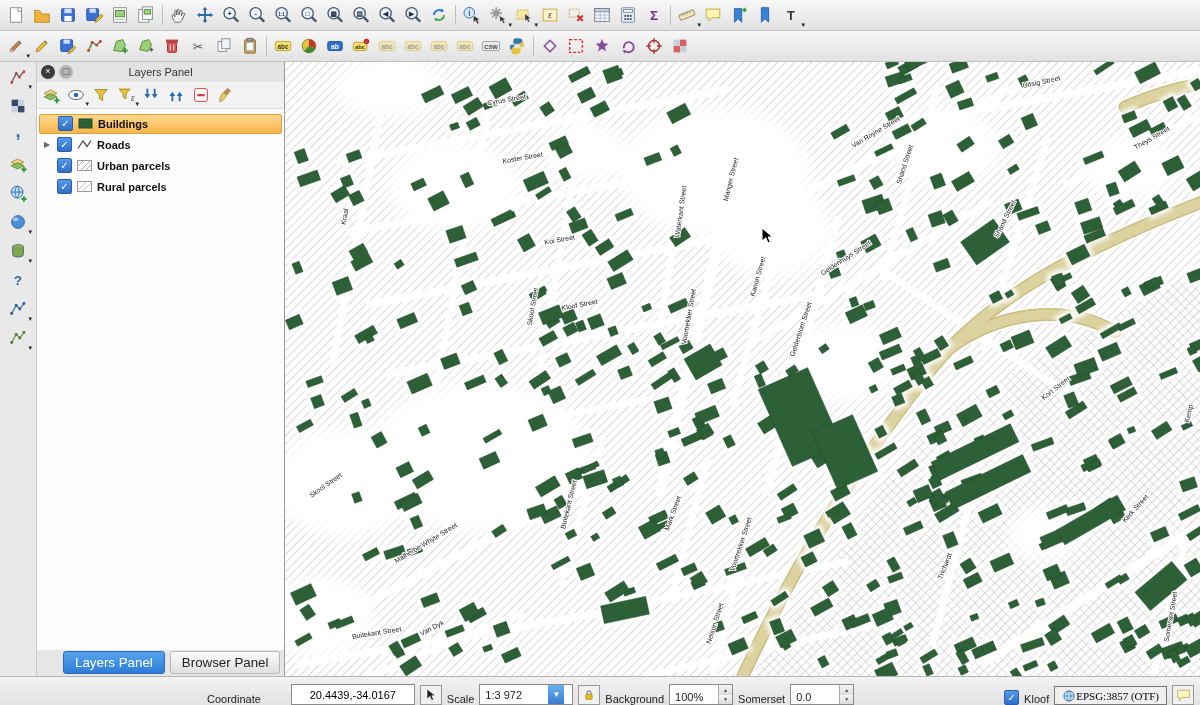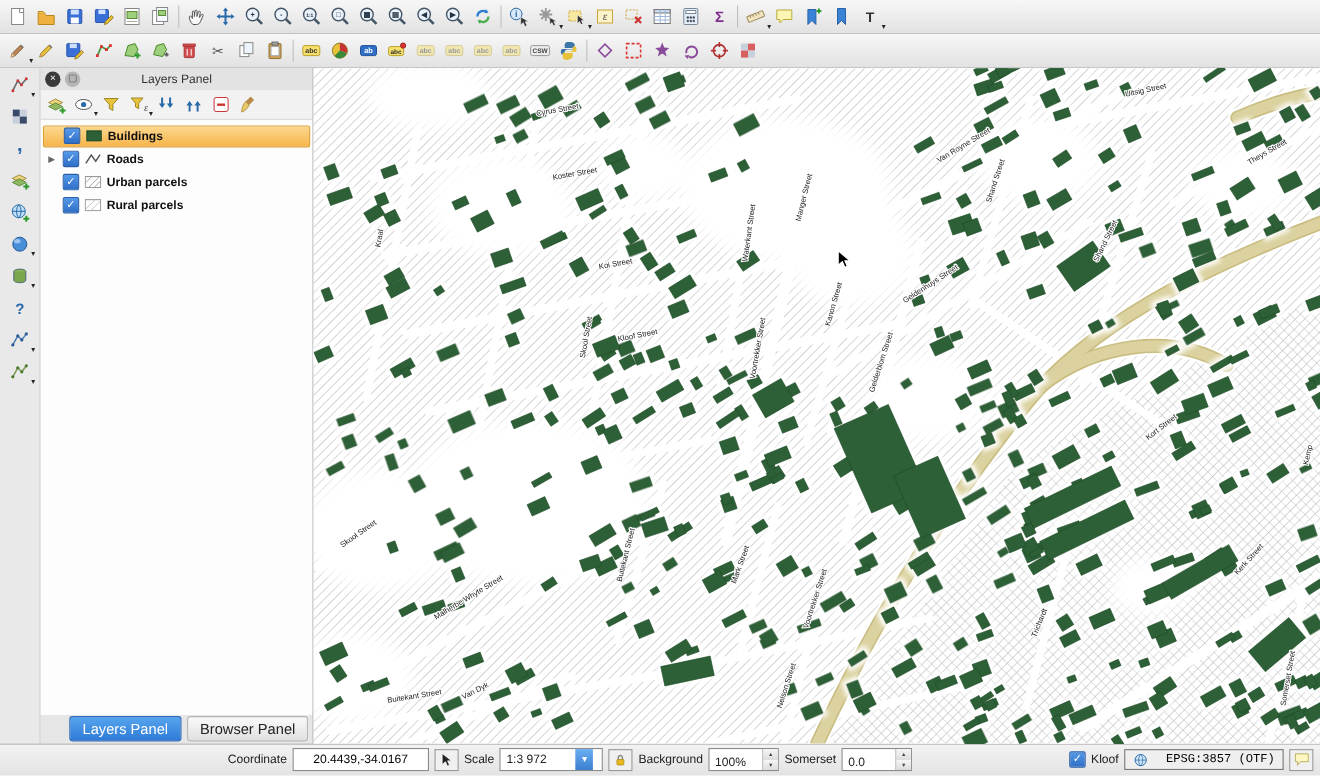--- a/index.html
+++ b/index.html
@@ -35,35 +35,35 @@
   .expander{width:10px;text-align:center;font-size:8px;color:#666}
   .cb{width:13px;height:13px;min-width:13px;border-radius:2px;border:1px solid #98a8b8;display:flex;
       align-items:center;justify-content:center;font-size:10px;line-height:1;color:#fff;background:#fff}
   .cb.checked{background:linear-gradient(#5599e8,#2f6fc8);border-color:#2a5fa8}
   .layer-symbol{width:15px;height:11px;display:inline-block}
   .panel-tabs{height:26px;display:flex;align-items:center;gap:5px;padding-left:26px;background:#e6e6e6}
   .tab{border:1px solid #b8b8b8;border-radius:3px;padding:3px 11px;background:linear-gradient(#fafafa,#e0e0e0);color:#222}
   .tab.active{background:linear-gradient(#56a4ee,#2e7cd8);border-color:#2a6ab8;color:#fff}
   #map-canvas{flex:1;position:relative;background:#fff;overflow:hidden}
   #map-svg{display:block}
-  #status-bar{height:29px;display:flex;align-items:center;gap:5px;
+  #status-bar{height:29px;display:flex;align-items:flex-end;gap:5px;
               background:linear-gradient(#f2f2f2,#e3e3e3);border-top:1px solid #b5b5b5;padding:0 6px}
   .sb-spacer{width:196px}
   .sb-input{height:17px;border:1px solid #8a8a8a;background:#fff;text-align:center;font-size:11px;font-family:inherit}
   .combo{display:flex;height:19px;border:1px solid #8a8a8a;background:#fff;align-items:center}
   .combo .val{padding:0 5px;min-width:58px}
   .combo .dbtn{width:16px;height:100%;background:linear-gradient(#6aaef2,#3a7fd0);color:#fff;display:flex;
                align-items:center;justify-content:center;font-size:8px}
   .spin{display:flex;height:19px;border:1px solid #8a8a8a;background:#fff;align-items:stretch}
   .spin .val{padding:12px 5px;display:flex;align-items:center;min-width:38px}
   .steppers{display:flex;flex-direction:column;width:13px;border-left:1px solid #aaa}
   .steppers div{flex:1;display:flex;align-items:center;justify-content:center;font-size:5px;
                 background:linear-gradient(#f6f6f6,#dcdcdc);color:#444}
-  .crs-btn{display:flex;align-items:center;gap:16px;height:19px;border:1px solid #777;
-           background:#efefef;padding:0 7px;font-family:Liberation Mono, monospace;font-size:11px}
+  .crs-btn{display:flex;align-items:center;gap:0;height:19px;border:1px solid #777;
+           background:#efefef;padding:0 7px;font-family:Liberation Serif, serif;font-size:11px}
   .sb-iconbtn{width:22px;height:20px;border:1px solid #999;background:#f0f0f0;display:flex;
               align-items:center;justify-content:center;padding:0}
 </style>
 </head>
 <body>
 
 <div id="app">
 
   <div class="toolbar" id="toolbar-row1">
       <button class="tbtn">
@@ -1568,21 +1568,21 @@
             <text transform="translate(42,425) rotate(-35)" fill="#1a1a1a" stroke="#ffffff" stroke-width="2" paint-order="stroke">Skool Street</text>
           </g>
           <path d="M0 0 L0 13 L3.8 9.8 L6 15 L8.3 14 L6.1 9 L10.5 9 Z" transform="translate(477,166)" fill="#000" stroke="#fff" stroke-width="1"></path>
         </svg>
     </div>
   </div>
 
   <div id="status-bar">
     <div class="sb-spacer"></div>
     <span>Coordinate</span>
-    <input class="sb-input" style="width: 118px;" value="20.4439,-34.0167">
+    <input class="sb-input" style="width: 118px; margin-left: 25px;" value="20.4439,-34.0167">
     <button class="sb-iconbtn">
       <svg width="14" height="14" viewBox="0 0 14 14">
         <path d="M3 1 L3 11 L6 8.4 L7.7 12.4 L9.6 11.6 L7.9 7.7 L11.4 7.7 Z" fill="#222" stroke="#fff" stroke-width="0.6"></path>
       </svg>
     </button>
     <span>Scale</span>
     <div class="combo" style="width:92px">
       <span class="val">1:3 972</span>
       <span class="dbtn">▼</span>
     </div>

